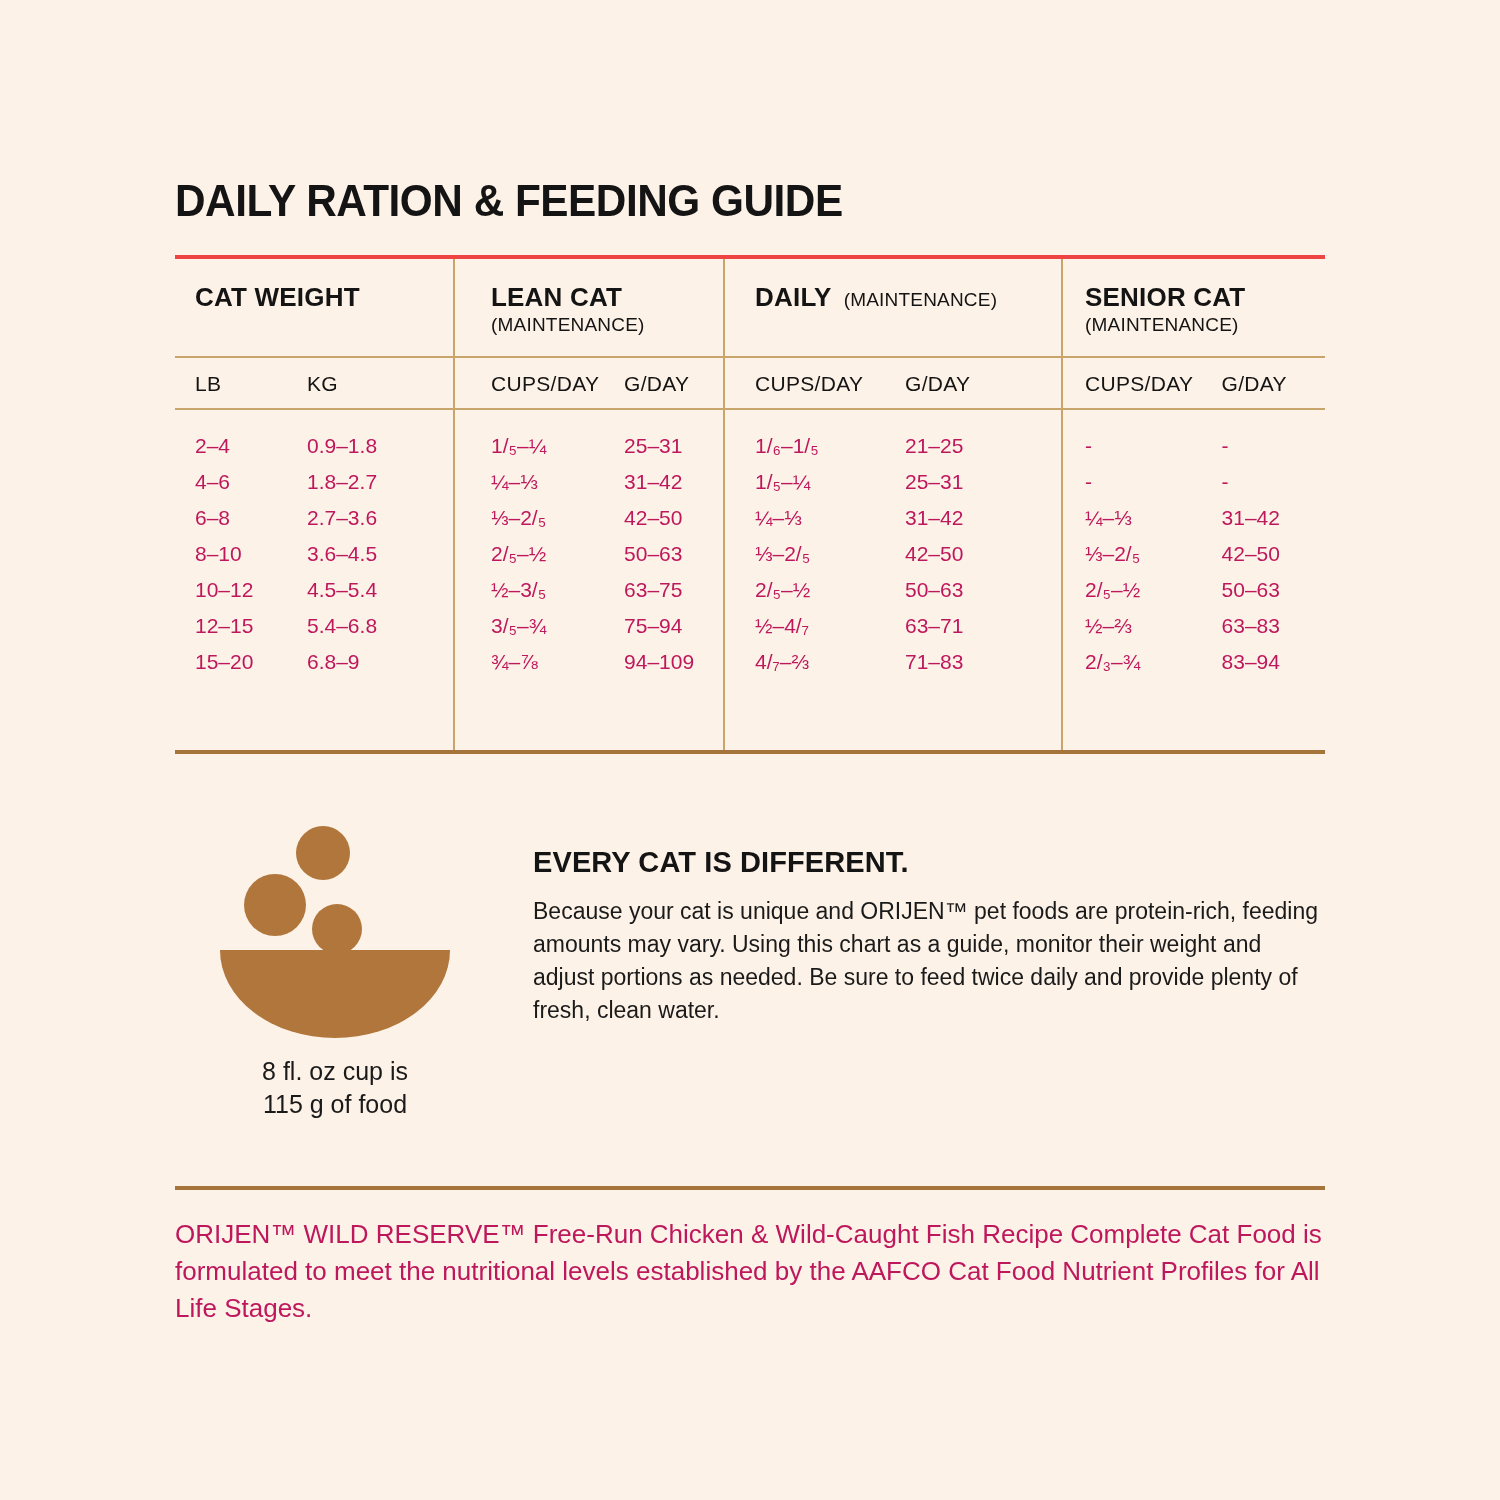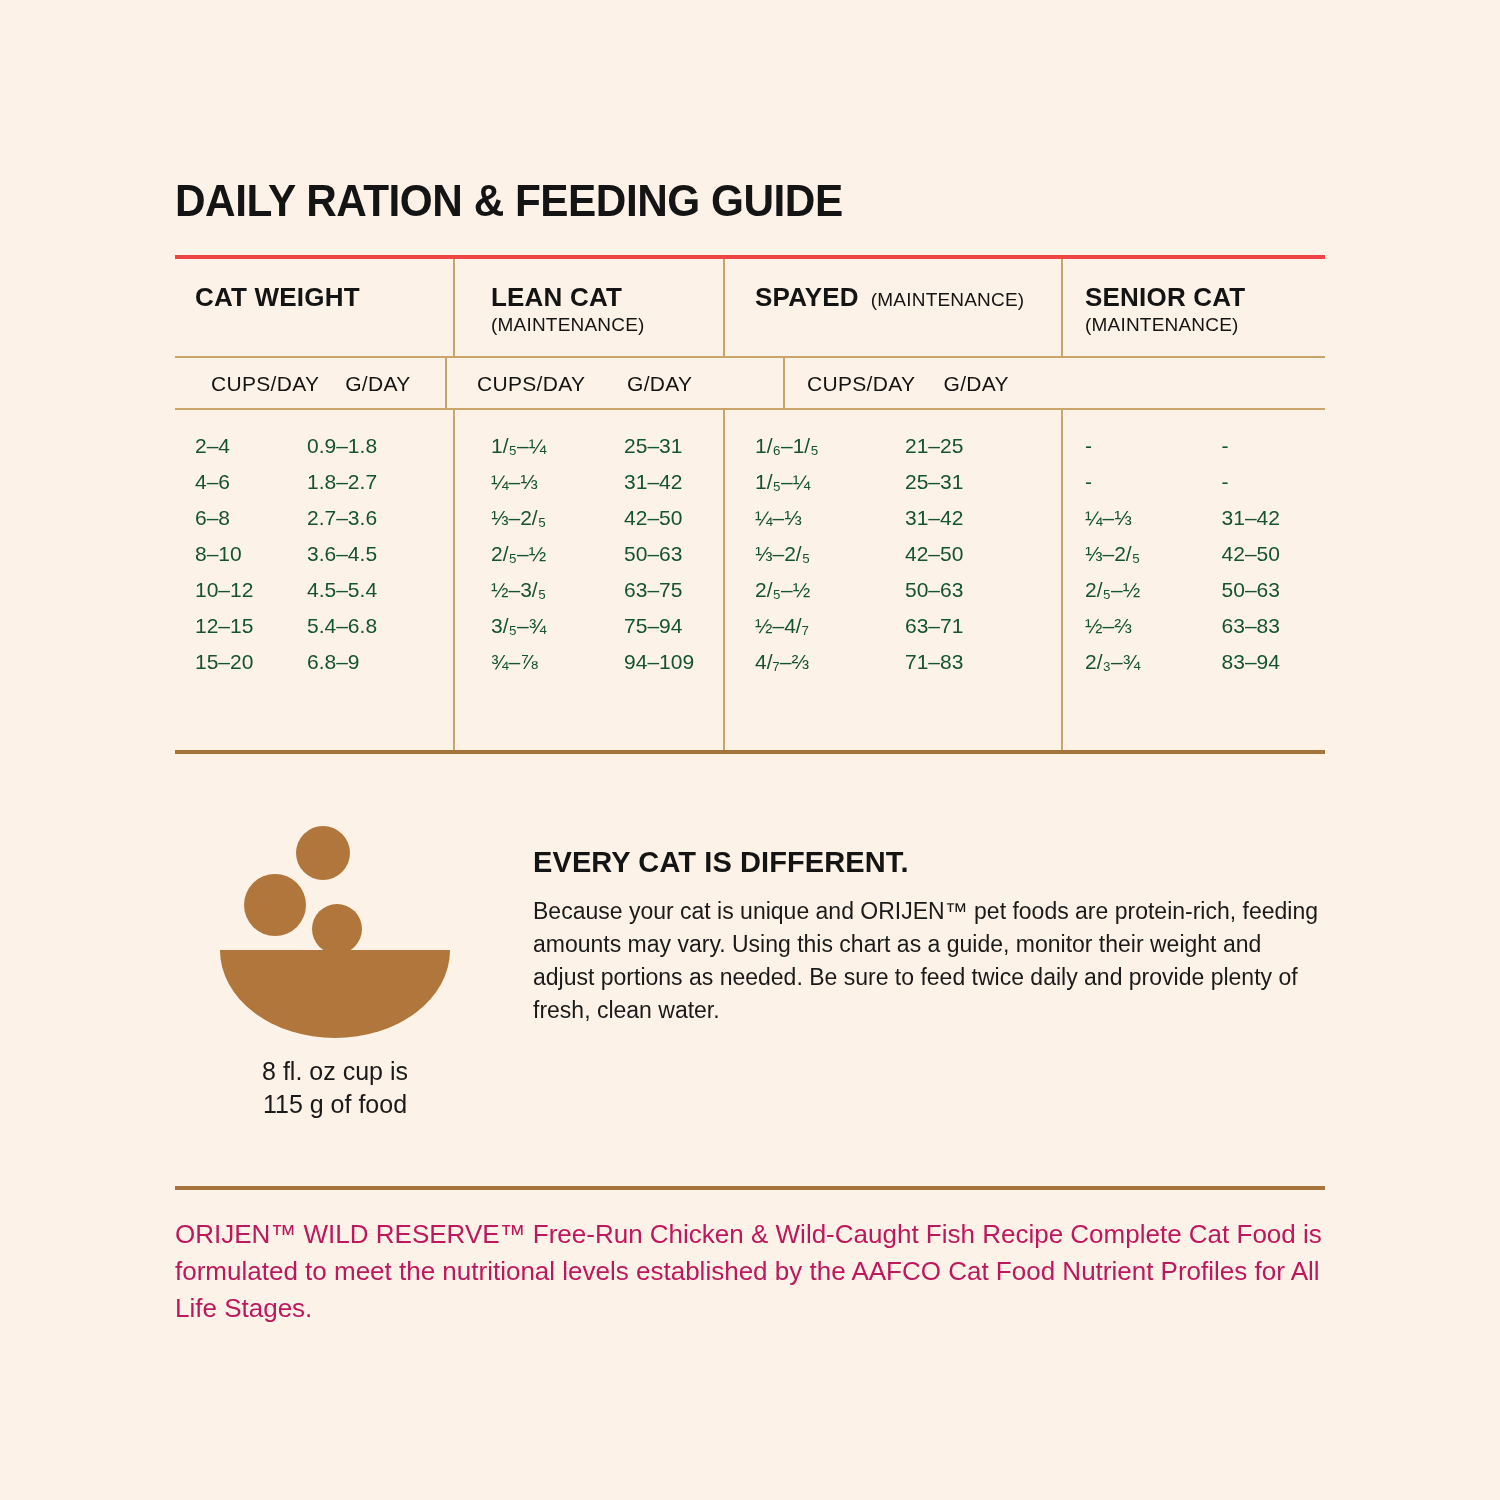--- a/index.html
+++ b/index.html
@@ -97,21 +97,21 @@
     display: flex;
   }
   .body-row .col {
     padding-top: 18px;
     padding-bottom: 70px;
   }
   .datarow {
     display: flex;
     font-size: 21px;
     line-height: 36px;
-    color: #14532d;
+    color: #be185d;
     white-space: nowrap;
     align-items: center;
   }
   
   .c0 .cellA { width: 112px; }
   .c0 .cellB { width: 120px; }
   .c1 .cellA { width: 148px; }
   .c1 .cellB { width: 110px; }
   .c2 .cellA { width: 150px; }
   .c2 .cellB { width: 130px; }
@@ -205,33 +205,39 @@
     <div class="trow head-row">
       <div class="col c0">
         <div class="head-main">CAT WEIGHT</div>
       </div>
       <div class="col c1">
         <div class="head-main">LEAN CAT</div>
         <div class="head-sub">(MAINTENANCE)</div>
       </div>
       <div class="col c2">
         <div class="head-inline">
-          <span class="head-main">SPAYED</span>
+          <span class="head-main">DAILY</span>
           <span class="head-sub">(MAINTENANCE)</span>
         </div>
       </div>
       <div class="col c3">
         <div class="head-main">SENIOR CAT</div>
         <div class="head-sub">(MAINTENANCE)</div>
       </div>
     </div>
 
     <div class="divider"></div>
 
     <div class="trow sub-row">
+      <div class="col c0">
+        <div class="subhead">
+          <span class="cellA">LB</span>
+          <span class="cellB">KG</span>
+        </div>
+      </div>
       <div class="col c1">
         <div class="subhead">
           <span class="cellA">CUPS/DAY</span>
           <span class="cellB">G/DAY</span>
         </div>
       </div>
       <div class="col c2">
         <div class="subhead">
           <span class="cellA">CUPS/DAY</span>
           <span class="cellB">G/DAY</span>

